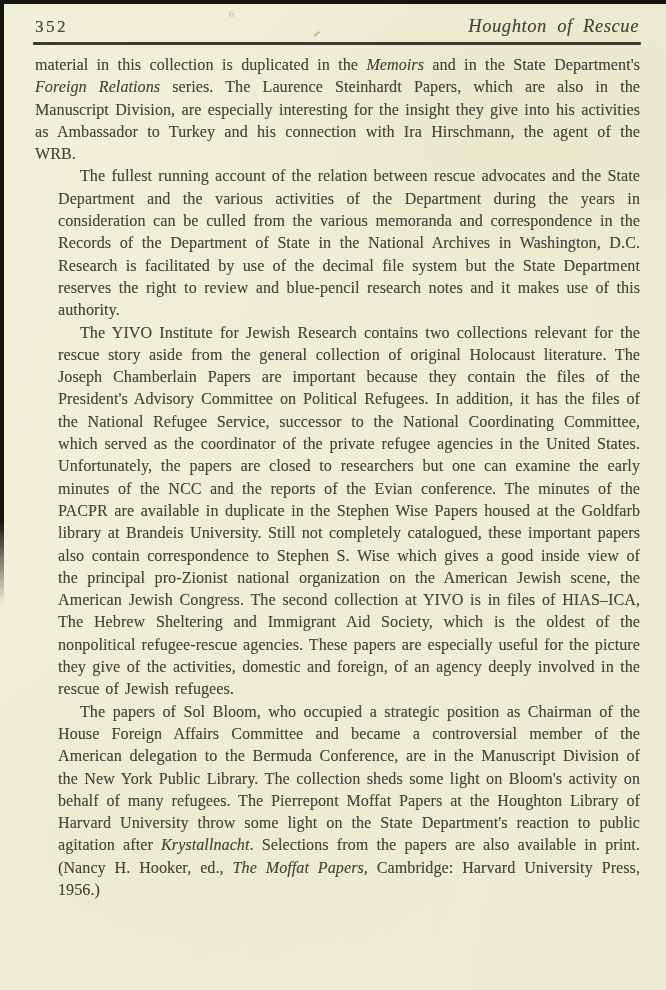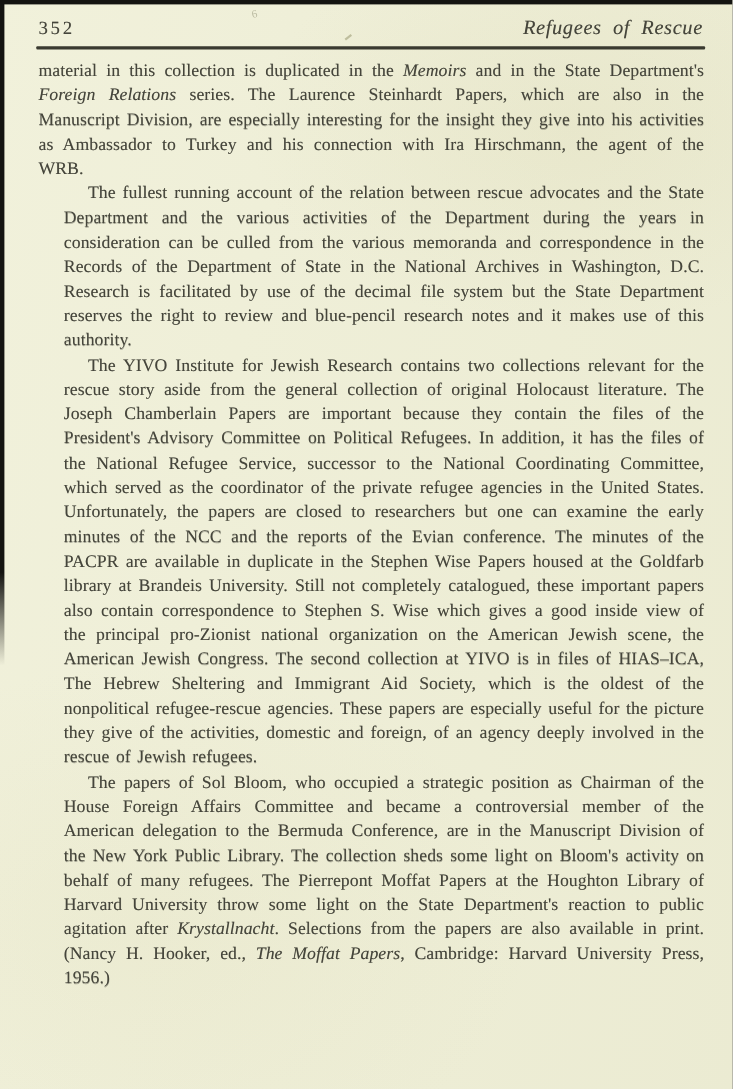--- a/index.html
+++ b/index.html
@@ -102,21 +102,21 @@
 <div class="page">
 
   <div class="edge-top"></div>
   <div class="edge-left"></div>
 
   <div class="speck-glyph">6</div>
   <div class="speck-scratch"></div>
 
   <header class="running-head">
     <span class="pagenum">352</span>
-    <span class="running-title">Refugees of Rescue</span>
+    <span class="running-title">Houghton of Rescue</span>
   </header>
 
   <div class="rule"></div>
 
   <main class="body-text">
       <p class="para"><span>material in this collection is duplicated in the </span><i>Memoirs</i><span> and in the State Department's </span><i>Foreign Relations</i><span> series. The Laurence Steinhardt Papers, which are also in the Manuscript Division, are especially interesting for the insight they give into his activities as Ambassador to Turkey and his connection with Ira Hirschmann, the agent of the WRB.</span></p>
       <p class="para indent"><span>The fullest running account of the relation between rescue advocates and the State Department and the various activities of the Department during the years in consideration can be culled from the various memoranda and correspondence in the Records of the Department of State in the National Archives in Washington, D.C. Research is facilitated by use of the decimal file system but the State Department reserves the right to review and blue-pencil research notes and it makes use of this authority.</span></p>
       <p class="para indent"><span>The YIVO Institute for Jewish Research contains two collections relevant for the rescue story aside from the general collection of original Holocaust literature. The Joseph Chamberlain Papers are important because they contain the files of the President's Advisory Committee on Political Refugees. In addition, it has the files of the National Refugee Service, successor to the National Coordinating Committee, which served as the coordinator of the private refugee agencies in the United States. Unfortunately, the papers are closed to researchers but one can examine the early minutes of the NCC and the reports of the Evian conference. The minutes of the PACPR are available in duplicate in the Stephen Wise Papers housed at the Goldfarb library at Brandeis University. Still not completely catalogued, these important papers also contain correspondence to Stephen S. Wise which gives a good inside view of the principal pro-Zionist national organization on the American Jewish scene, the American Jewish Congress. The second collection at YIVO is in files of HIAS–ICA, The Hebrew Sheltering and Immigrant Aid Society, which is the oldest of the nonpolitical refugee-rescue agencies. These papers are especially useful for the picture they give of the activities, domestic and foreign, of an agency deeply involved in the rescue of Jewish refugees.</span></p>
       <p class="para indent"><span>The papers of Sol Bloom, who occupied a strategic position as Chairman of the House Foreign Affairs Committee and became a controversial member of the American delegation to the Bermuda Conference, are in the Manuscript Division of the New York Public Library. The collection sheds some light on Bloom's activity on behalf of many refugees. The Pierrepont Moffat Papers at the Houghton Library of Harvard University throw some light on the State Department's reaction to public agitation after </span><i>Krystallnacht</i><span>. Selections from the papers are also available in print. (Nancy H. Hooker, ed., </span><i>The Moffat Papers</i><span>, Cambridge: Harvard University Press, 1956.)</span></p>
     </main>

